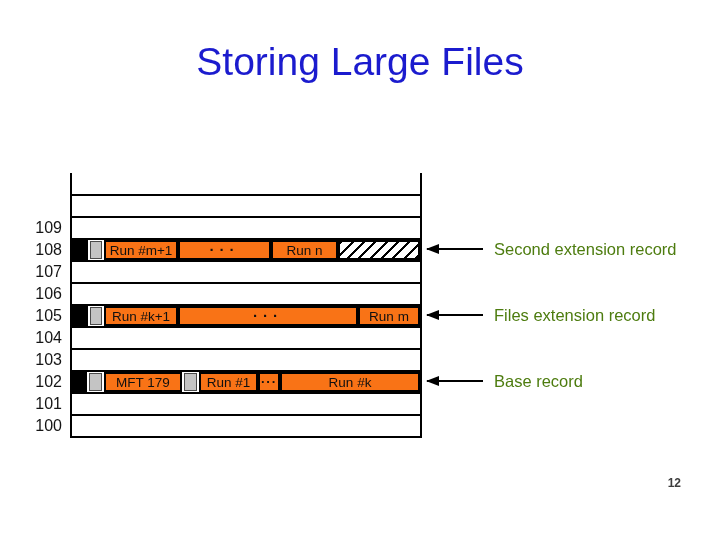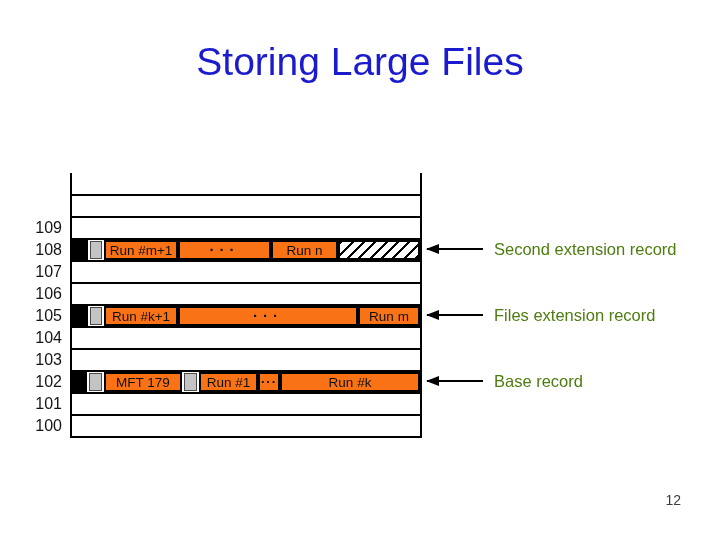--- a/index.html
+++ b/index.html
@@ -74,22 +74,22 @@
     transform:translateY(-50%);
     width:0; height:0;
     border-top:5.5px solid transparent;
     border-bottom:5.5px solid transparent;
     border-right:13px solid var(--ink,#000);
   }
   .ann-label { margin-left:11px; font-size:16.5px; color:#4d7c0f; white-space:nowrap; }
 
   
   .page-number {
-    position:absolute; top:492px; right:39px;
-    font-size:14px; color:var(--page-number,#3d3d3d);
+    position:absolute; top:476px; right:39px;
+    font-size:12px; color:var(--page-number,#3d3d3d);font-weight:bold;
   }
 </style>
 </head>
 <body>
 
 <div class="slide">
 
   <div class="title">Storing Large Files</div>
 
   <div class="mft">

